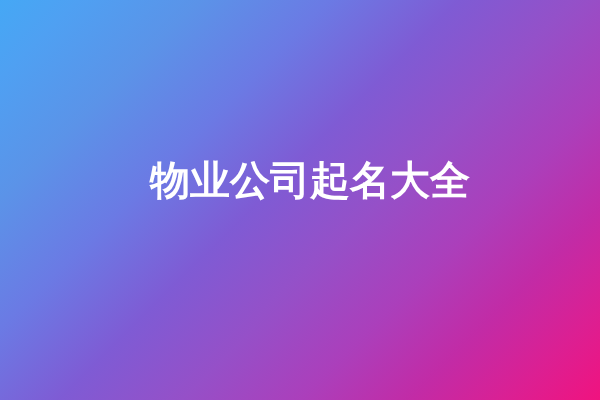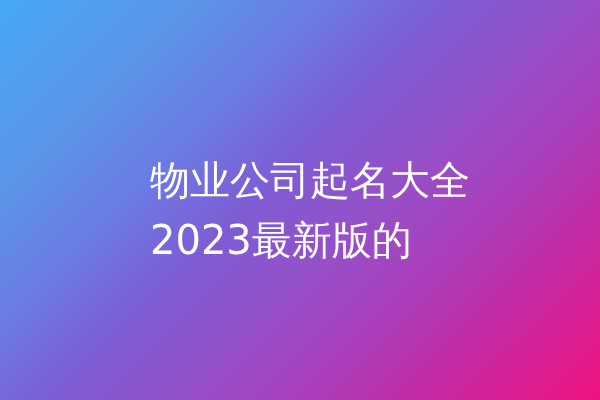--- a/index.html
+++ b/index.html
@@ -34,27 +34,26 @@
     position: absolute;
     left: 150px;
     top: 150px;
     width: 400px;
   }
 
   .title-line {
     display: block;
     color: #ffffff;
     font-size: 40px;
-    font-weight: normal;
+    font-weight: bold;
     line-height: 60px;
     letter-spacing: 0px;
     white-space: nowrap;
   }
 </style>
 </head>
 <body>
 
 <div id="banner">
   <div id="title-block">
     <span class="title-line">物业公司起名大全</span>
-    <span class="title-line">2023最新版的</span>
   </div>
 </div>
 
 </body></html>

